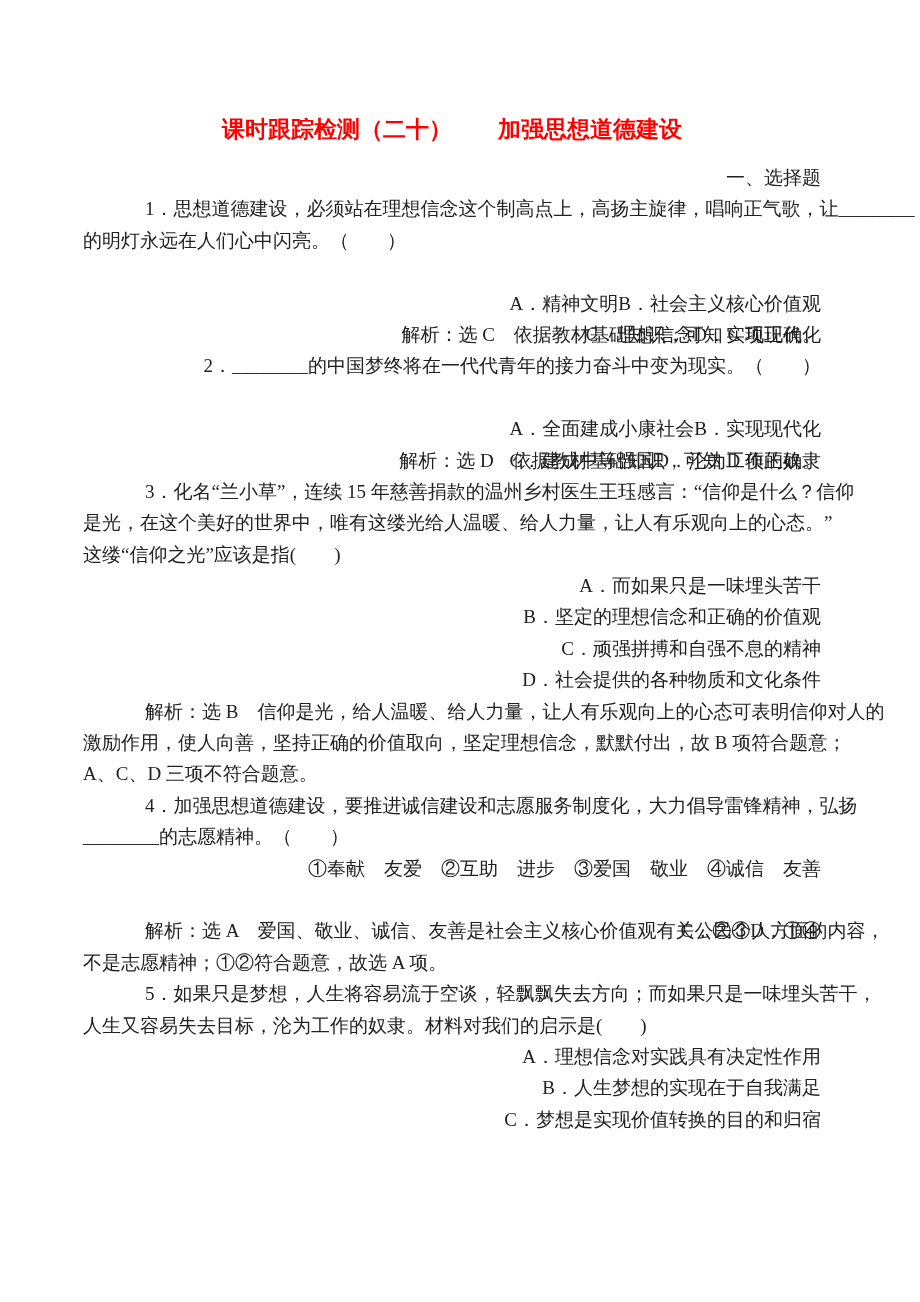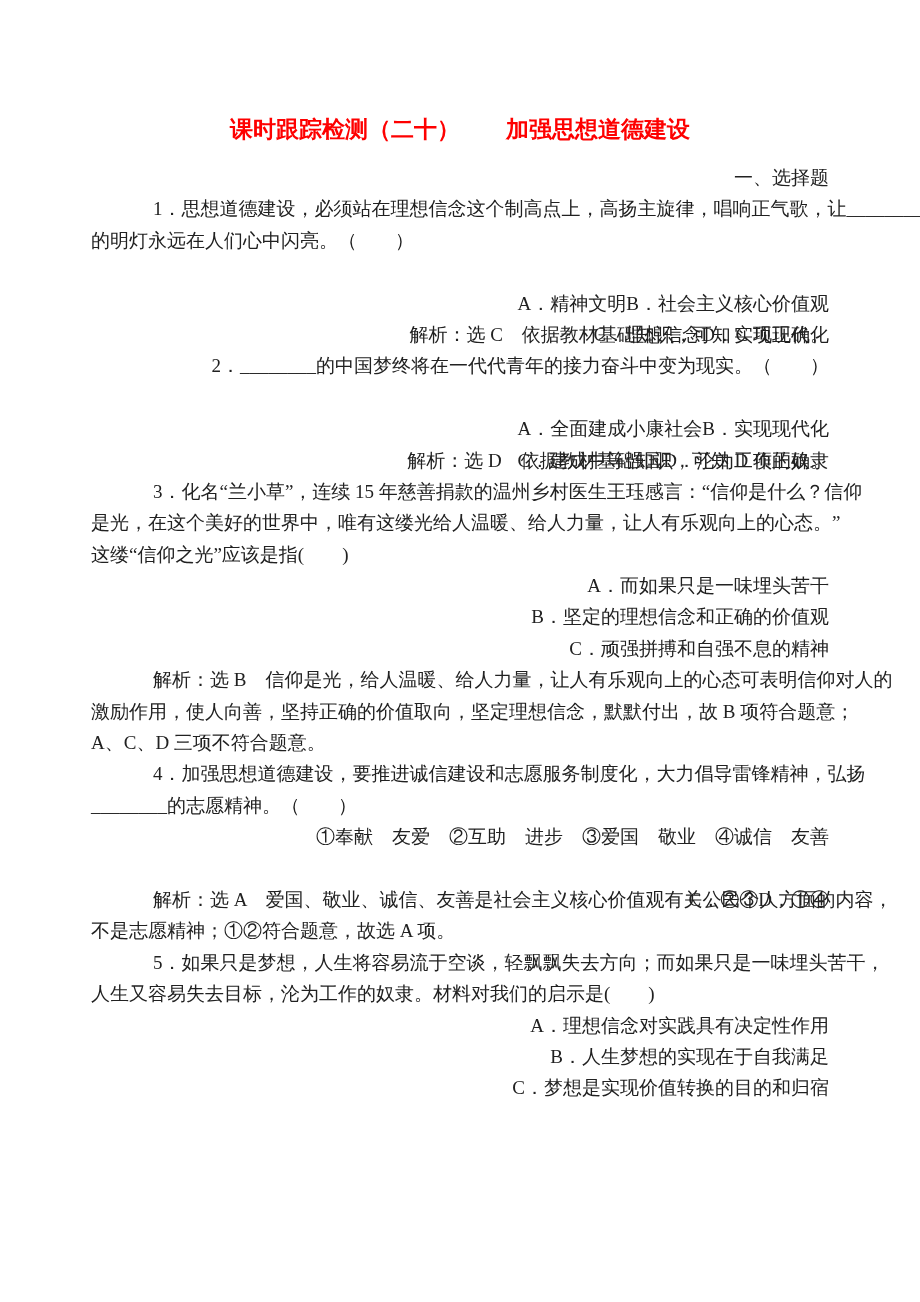--- a/index.html
+++ b/index.html
@@ -9,21 +9,21 @@
     font-family:"Liberation Serif","DejaVu Serif",serif;
     overflow:hidden;
   }
   .page{
     position:relative;
     width:920px;height:1302px;
     background:#ffffff;
   }
   .doc{
     position:absolute;
-    left:91px;top:113px;
+    left:83px;top:113px;
     width:738px;
   }
   .doc-title{
     font-size:23px;
     font-weight:bold;
     color:#fe0000;
     text-align:center;
     line-height:34px;
     margin:0 0 15px 0;
     white-space:pre;
@@ -71,20 +71,21 @@
       <div class="line ind">解析：选 D　依据教材基础知识，可知 D 项正确。</div>
     </div>
 
     <div>
       <div class="line ind">3．化名“兰小草”，连续 15 年慈善捐款的温州乡村医生王珏感言：“信仰是什么？信仰</div>
       <div class="line">是光，在这个美好的世界中，唯有这缕光给人温暖、给人力量，让人有乐观向上的心态。”</div>
       <div class="line">这缕“信仰之光”应该是指(　　)</div>
       <div class="line ind">A．而如果只是一味埋头苦干</div>
       <div class="line ind">B．坚定的理想信念和正确的价值观</div>
       <div class="line ind">C．顽强拼搏和自强不息的精神</div>
+      <div class="line ind">D．社会提供的各种物质和文化条件</div>
       <div class="line ind">解析：选 B　信仰是光，给人温暖、给人力量，让人有乐观向上的心态可表明信仰对人的</div>
       <div class="line">激励作用，使人向善，坚持正确的价值取向，坚定理想信念，默默付出，故 B 项符合题意；</div>
       <div class="line">A、C、D 三项不符合题意。</div>
     </div>
 
     <div>
       <div class="line ind">4．加强思想道德建设，要推进诚信建设和志愿服务制度化，大力倡导雷锋精神，弘扬</div>
       <div class="line">________的志愿精神。（　　）</div>
       <div class="line ind">①奉献　友爱　②互助　进步　③爱国　敬业　④诚信　友善</div>
       <div class="line ind opt-row">

